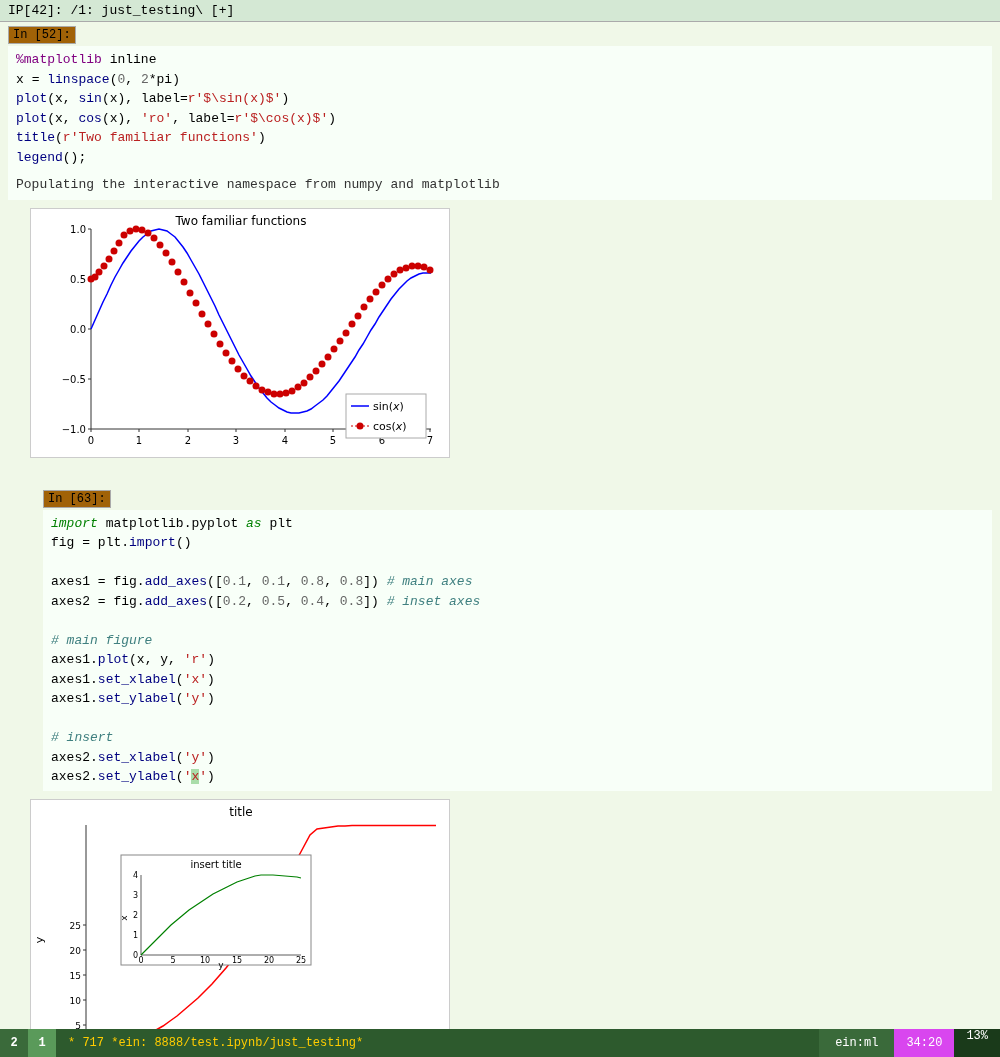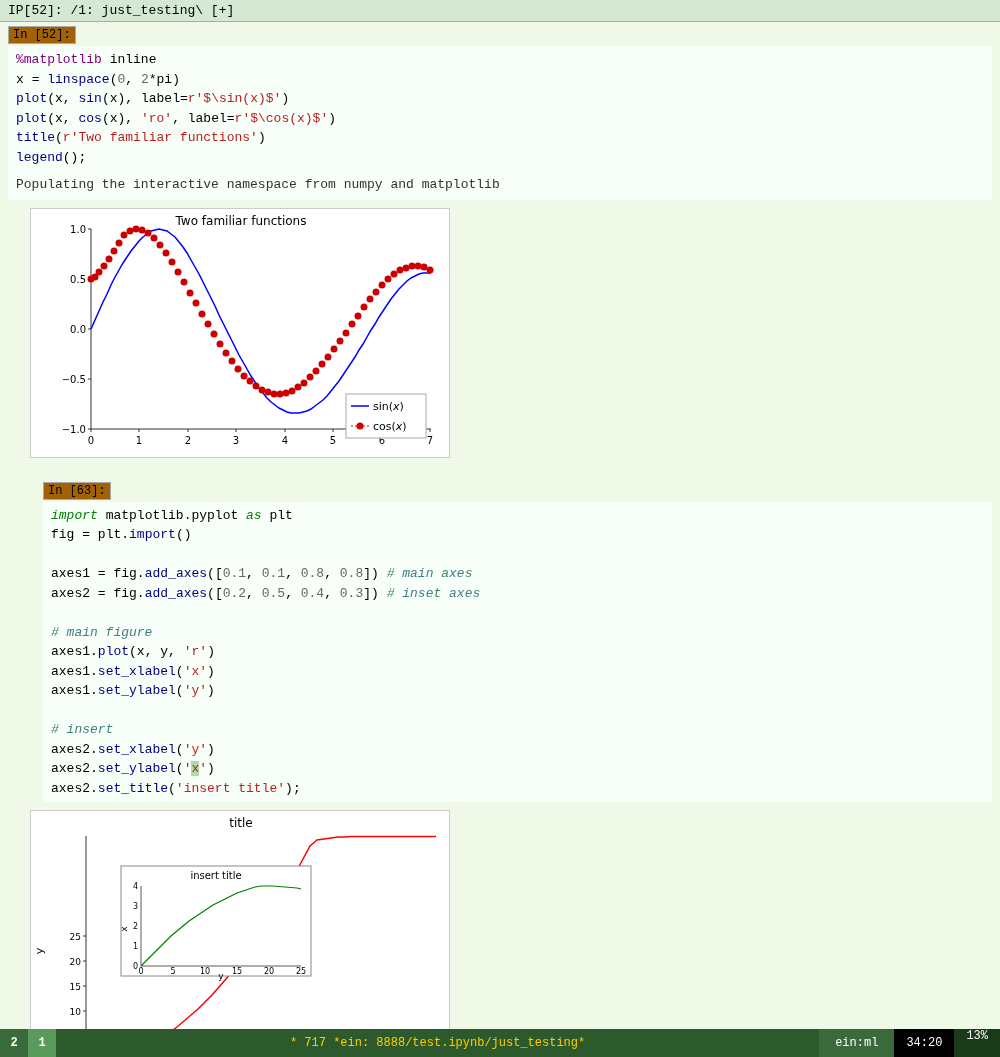--- a/index.html
+++ b/index.html
@@ -112,34 +112,33 @@
     }
 
     .status-file {
       background: #2d5a2d;
       color: #ffcc00;
       padding: 0 12px;
       height: 100%;
       display: flex;
       align-items: center;
       flex: 1;
-      justify-content: center;
     }
 
     .status-mode {
       background: #3a6a3a;
       color: #fff;
       padding: 0 16px;
       height: 100%;
       display: flex;
       align-items: center;
     }
 
     .status-pos {
-      background: #000000;
+      background: #d946ef;
       color: #fff;
       padding: 0 12px;
       height: 100%;
       display: flex;
       align-items: center;
       justify-content: center;
     }
 
     .status-pct {
       background: #1a3a1a;
@@ -151,21 +150,21 @@
     }
 
     svg text {
       font-family: 'DejaVu Sans', Arial, sans-serif;
     }
   </style>
 </head>
 <body>
 
 <div id="title-bar">
-  <span>IP[52]: /1: just_testing\ [+]</span>
+  <span>IP[42]: /1: just_testing\ [+]</span>
 </div>
 
 <div id="notebook">
 
   <div class="cell">
     <div class="cell-in-label">In [52]:</div>
     <div class="cell-code">
       <div><span style="color:#800080;">%matplotlib</span> <span>inline</span></div>
       <div><span class="var">x</span> <span class="punc">=</span> <span class="fn">linspace</span><span class="punc">(</span><span class="num">0</span><span class="punc">,</span> <span class="num">2</span><span class="punc">*</span><span class="var">pi</span><span class="punc">)</span></div>
       <div><span class="fn">plot</span><span class="punc">(</span><span class="var">x</span><span class="punc">,</span> <span class="fn">sin</span><span class="punc">(</span><span class="var">x</span><span class="punc">),</span> <span class="var">label</span><span class="punc">=</span><span class="str">r'$\sin(x)$'</span><span class="punc">)</span></div>
@@ -282,38 +281,37 @@
 
       <line x1="320" y1="197" x2="338" y2="197" stroke="blue" stroke-width="1.5"></line>
       <text x="342" y="201" font-size="11" font-family="serif">sin(<tspan font-style="italic">x</tspan>)</text>
 
       <circle cx="329" cy="217" r="3.5" fill="#cc0000"></circle>
       <line x1="320" y1="217" x2="338" y2="217" stroke="#cc0000" stroke-width="1" stroke-dasharray="2,2"></line>
       <text x="342" y="221" font-size="11" font-family="serif">cos(<tspan font-style="italic">x</tspan>)</text>
     </svg>
   </div>
 
-  <div class="cell" style="margin-top:12px;padding-left:43px;">
+  <div class="cell" style="margin-top:20px;padding-left:43px;">
     <div class="cell-in-label">In [63]:</div>
     <div class="cell-code">
       <div><span class="kw">import</span> <span>matplotlib.pyplot</span> <span class="kw">as</span> <span>plt</span></div>
       <div><span class="var">fig</span> <span class="punc">=</span> <span class="var">plt</span><span class="punc">.</span><span class="fn">import</span><span class="punc">()</span></div>
       <div>&nbsp;</div>
       <div><span class="var">axes1</span> <span class="punc">=</span> <span class="var">fig</span><span class="punc">.</span><span class="fn">add_axes</span><span class="punc">([</span><span class="num">0.1</span><span class="punc">,</span> <span class="num">0.1</span><span class="punc">,</span> <span class="num">0.8</span><span class="punc">,</span> <span class="num">0.8</span><span class="punc">])</span> <span class="cmt"># main axes</span></div>
       <div><span class="var">axes2</span> <span class="punc">=</span> <span class="var">fig</span><span class="punc">.</span><span class="fn">add_axes</span><span class="punc">([</span><span class="num">0.2</span><span class="punc">,</span> <span class="num">0.5</span><span class="punc">,</span> <span class="num">0.4</span><span class="punc">,</span> <span class="num">0.3</span><span class="punc">])</span> <span class="cmt"># inset axes</span></div>
       <div>&nbsp;</div>
       <div><span class="cmt"># main figure</span></div>
       <div><span class="var">axes1</span><span class="punc">.</span><span class="fn">plot</span><span class="punc">(</span><span class="var">x</span><span class="punc">,</span> <span class="var">y</span><span class="punc">,</span> <span class="str">'r'</span><span class="punc">)</span></div>
       <div><span class="var">axes1</span><span class="punc">.</span><span class="fn">set_xlabel</span><span class="punc">(</span><span class="str">'x'</span><span class="punc">)</span></div>
       <div><span class="var">axes1</span><span class="punc">.</span><span class="fn">set_ylabel</span><span class="punc">(</span><span class="str">'y'</span><span class="punc">)</span></div>
       <div>&nbsp;</div>
       <div><span class="cmt"># insert</span></div>
       <div><span class="var">axes2</span><span class="punc">.</span><span class="fn">set_xlabel</span><span class="punc">(</span><span class="str">'y'</span><span class="punc">)</span></div>
       <div><span class="var">axes2</span><span class="punc">.</span><span class="fn">set_ylabel</span><span class="punc">(</span><span class="str">'<span style="background:#aaddaa;">x</span>'</span><span class="punc">)</span></div>
-      <div><span class="var">axes2</span><span class="punc">.</span><span class="fn">set_title</span><span class="punc">(</span><span class="str">'insert title'</span><span class="punc">);</span></div>
     </div>
   </div>
 
   <div class="cell" style="padding-left: 30px;">
     <svg width="420" height="270" style="background:white; border:1px solid #ccc;">
 
       <text x="210" y="16" text-anchor="middle" font-size="12" font-family="DejaVu Sans,Arial,sans-serif">title</text>
 
       <text x="12" y="140" text-anchor="middle" font-size="11" transform="rotate(-90,12,140)">y</text>
 

